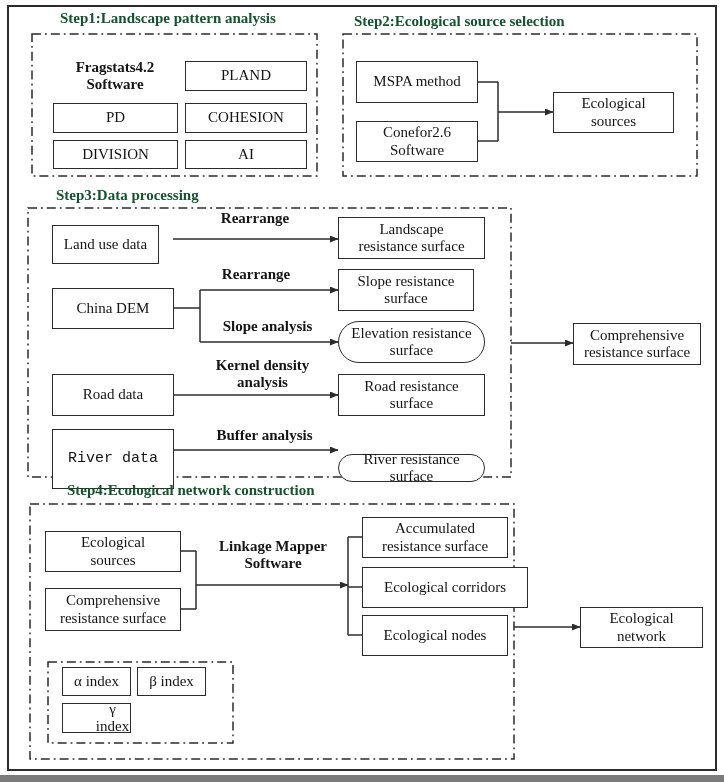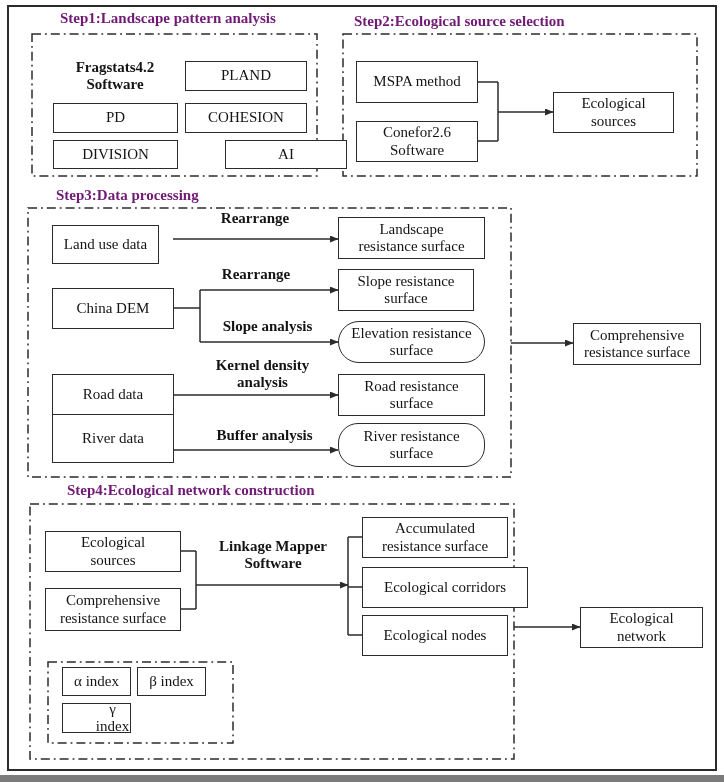--- a/index.html
+++ b/index.html
@@ -52,21 +52,21 @@
     font-size: 15px;
     line-height: 1.15;
     white-space: pre-line;
     font-weight: bold;
   }
   .steptitle {
     position: absolute;
     font-size: 15px;
     font-weight: bold;
     white-space: nowrap;
-    color: #701a75;
+    color: #14532d;
   }
   .conn { stroke: #2b2b2b; stroke-width: 1.5; fill: none; }
   .dashdot { stroke: #2b2b2b; stroke-width: 1.5; fill: none; stroke-dasharray: 9 4 1.8 4; }
 </style>
 </head>
 <body>
 
 <div id="stage" style="color: rgb(20, 20, 20); background: rgb(255, 255, 255);">
 
   <div id="outer-frame"></div>
@@ -109,21 +109,21 @@
     <line class="conn" marker-end="url(#ah)" x1="514" y1="627" x2="580" y2="627"></line>
   </svg>
 
   <div class="steptitle" style="left:60px; top:10px;">Step1:Landscape pattern analysis</div>
   <div class="plainlabel" style="left:53px; top:58px; width:124px; height:36px;">Fragstats4.2
 Software</div>
   <div class="node" style="left:185px; top:61px; width:122px; height:30px;">PLAND</div>
   <div class="node" style="left:53px; top:103px; width:125px; height:30px;">PD</div>
   <div class="node" style="left:185px; top:103px; width:122px; height:30px;">COHESION</div>
   <div class="node" style="left:53px; top:140px; width:125px; height:29px;">DIVISION</div>
-  <div class="node" style="left:185px; top:140px; width:122px; height:29px;margin-left:40px;">AI</div>
+  <div class="node" style="left:185px; top:140px; width:122px; height:29px;">AI</div>
 
   <div class="steptitle" style="left:354px; top:13px;">Step2:Ecological source selection</div>
   <div class="node" style="left:356px; top:61px; width:122px; height:42px;">MSPA method</div>
   <div class="node" style="left:356px; top:121px; width:122px; height:41px;">Conefor2.6
 Software</div>
   <div class="node" style="left:553px; top:92px; width:121px; height:41px;">Ecological
 sources</div>
 
   <div class="steptitle" style="left:56px; top:187px;">Step3:Data processing</div>
   <div class="node" style="left:52px; top:225px; width:107px; height:39px;">Land use data</div>
@@ -138,23 +138,23 @@
   <div class="plainlabel" style="left:210px; top:318px; width:115px; height:17px;">Slope analysis</div>
   <div class="node" style="left:338px; top:321px; width:147px; height:42px;border-radius:21px;">Elevation resistance
 surface</div>
 
   <div class="node" style="left:52px; top:374px; width:122px; height:42px;">Road data</div>
   <div class="plainlabel" style="left:205px; top:356px; width:115px; height:36px;">Kernel density
 analysis</div>
   <div class="node" style="left:338px; top:374px; width:147px; height:42px;">Road resistance
 surface</div>
 
-  <div class="node" style="left:52px; top:414px; width:122px; height:49px;">River data</div>
+  <div class="node" style="left:52px; top:429px; width:122px; height:60px;font-family:Liberation Mono, monospace;">River data</div>
   <div class="plainlabel" style="left:207px; top:427px; width:115px; height:17px;">Buffer analysis</div>
-  <div class="node" style="left:338px; top:423px; width:147px; height:44px;border-radius:20px;">River resistance
+  <div class="node" style="left:338px; top:454px; width:147px; height:28px;border-radius:20px;">River resistance
 surface</div>
 
   <div class="node" style="left:573px; top:323px; width:128px; height:42px;">Comprehensive
 resistance surface</div>
 
   <div class="steptitle" style="left:67px; top:482px;">Step4:Ecological network construction</div>
   <div class="node" style="left:45px; top:531px; width:136px; height:41px;">Ecological
 sources</div>
   <div class="node" style="left:45px; top:588px; width:136px; height:43px;">Comprehensive
 resistance surface</div>

